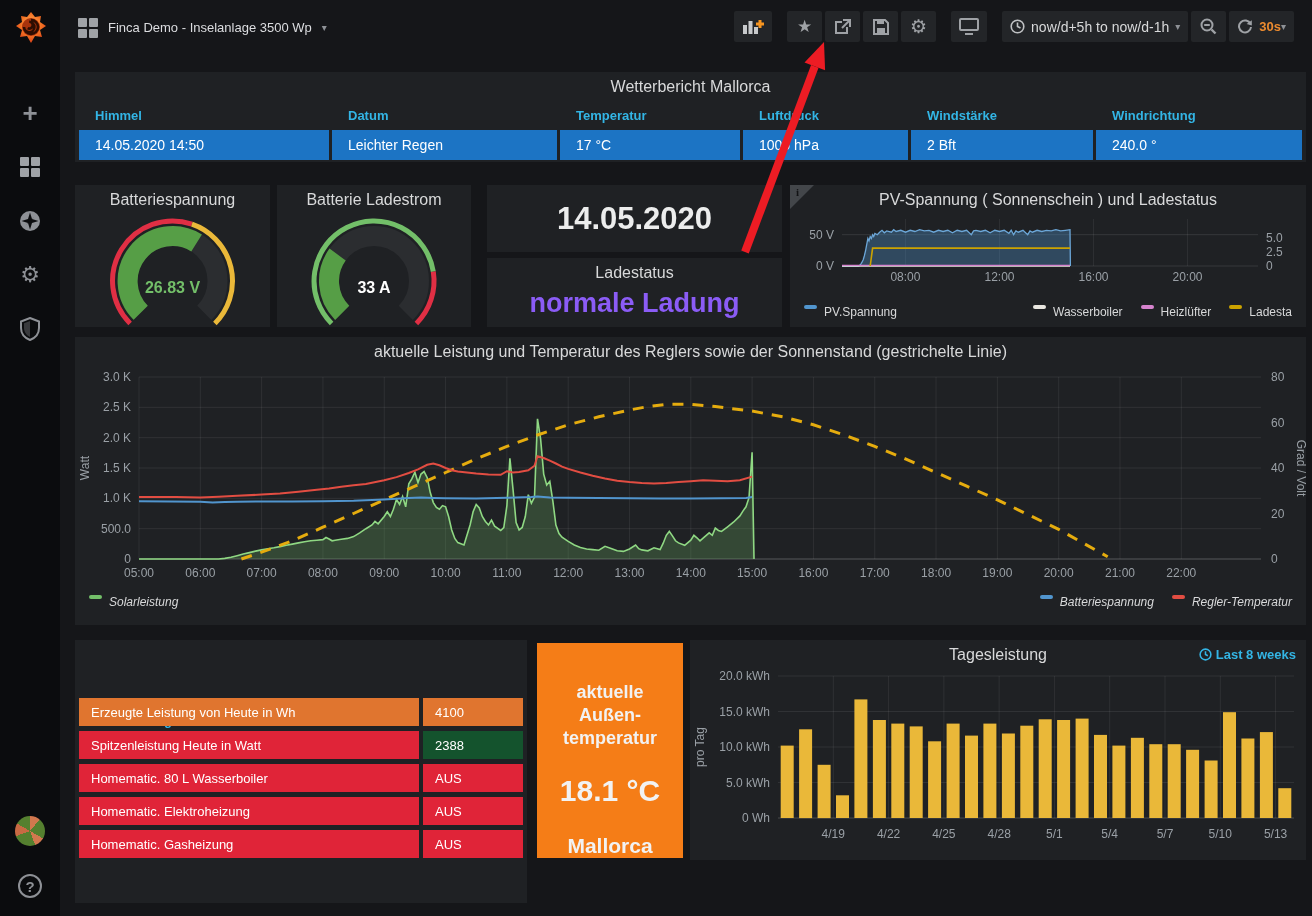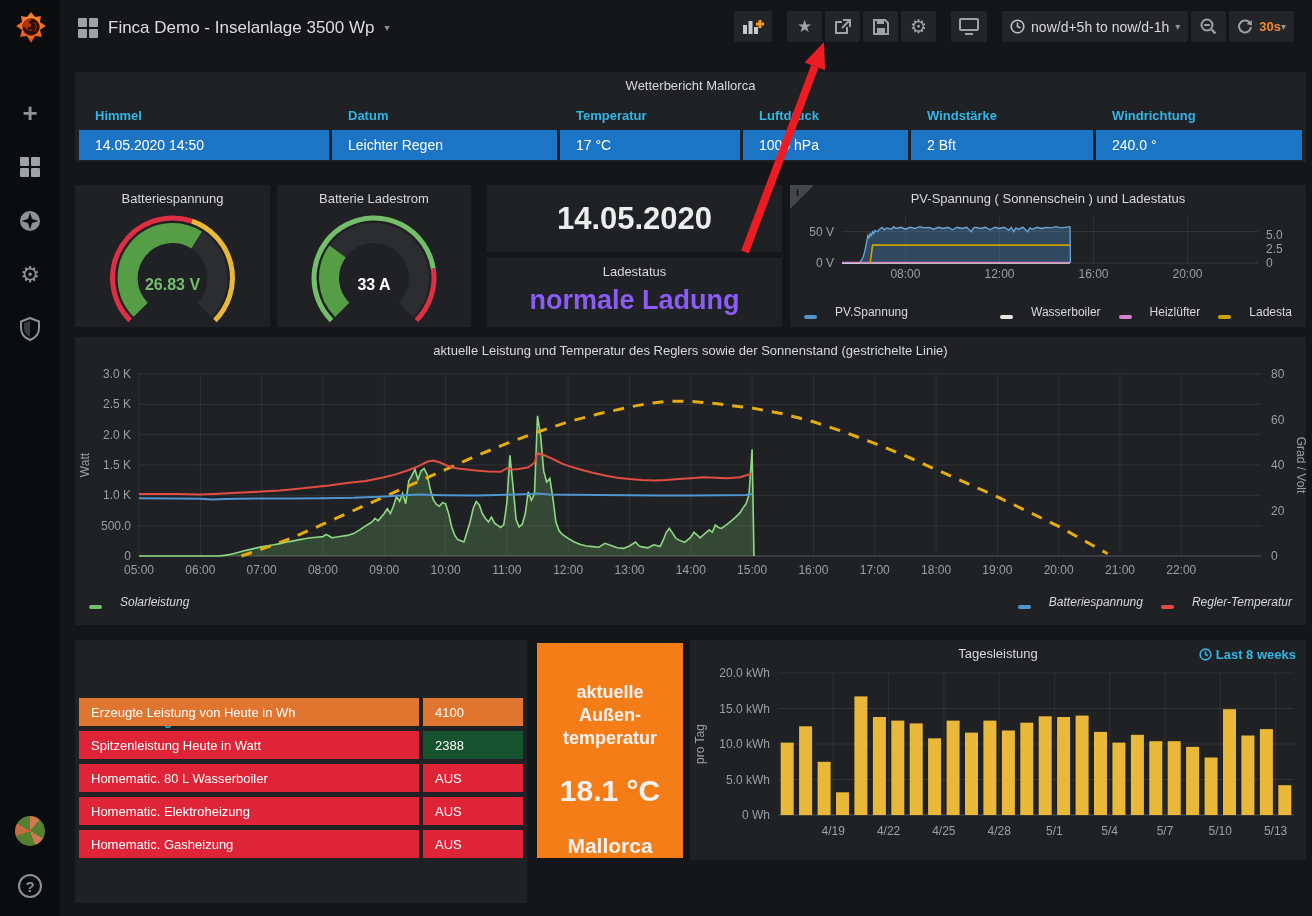--- a/index.html
+++ b/index.html
@@ -15,48 +15,48 @@
   .side-bottom { position:absolute; left:0; bottom:18px; width:60px; display:flex; flex-direction:column; align-items:center; gap:28px; }
   .sicon { color:#8e9196; width:26px; height:26px; display:flex; align-items:center; justify-content:center; cursor:pointer; }
   .grid4 { display:grid; grid-template-columns:9px 9px; grid-template-rows:9px 9px; gap:2px; }
   .grid4 span { background:#9fa2a6; border-radius:1px; }
   .avatar { width:30px; height:30px; border-radius:50%;
     background: conic-gradient(#d2784e 0 40deg,#55802f 40deg 120deg,#d2784e 120deg 160deg,#55802f 160deg 250deg,#c96a43 250deg 300deg,#55802f 300deg 360deg); }
   .help-circ { width:24px; height:24px; border:2px solid #8e9196; border-radius:50%; color:#8e9196; font-size:15px; font-weight:bold; display:flex; align-items:center; justify-content:center; }
   
   .topnav { position:absolute; left:60px; top:0; width:1252px; height:55px; display:flex; align-items:center; }
   .nav-title-wrap { display:flex; align-items:center; gap:10px; margin-left:18px; cursor:pointer; }
-  .nav-title { font-size:17px; color:#dcdde0; }
+  .nav-title { font-size:13px; color:#dcdde0; }
   .caret { color:#8e9196; font-size:10px; }
   .nav-right { position:absolute; right:18px; top:11px; display:flex; align-items:center; }
   .navbtn { height:31px; min-width:35px; padding:0 8px; background:#232528; border-radius:2px; display:flex; align-items:center; justify-content:center; color:#9fa2a6; margin-left:3px; cursor:pointer; font-size:13px; }
   .navbtn svg { display:block; }
   .gear-glyph { font-size:19px; line-height:1; }
   .spacer14 { width:12px; }
   .time-text { color:#d8d9da; font-size:14px; margin:0 6px; white-space:nowrap; }
   .refresh-txt { color:#ec8b2f; font-weight:bold; margin-left:6px; }
   
   .panel { position:absolute; background:#1f2124; }
-  .ptitle { text-align:center; font-size:13px; font-weight:500; color:#d8d9da; padding-top:6px; }
+  .ptitle { text-align:center; font-size:16px; font-weight:500; color:#d8d9da; padding-top:6px; }
   
   .wx-head-row, .wx-val-row { position:absolute; left:4px; right:4px; display:grid; grid-template-columns:250px 225px 180px 165px 182px 1fr; column-gap:3px; }
   .wx-head-row { top:32px; }
   .wx-head { color:#33b5e5; font-weight:bold; font-size:13px; padding:4px 0 4px 16px; }
   .wx-val-row { top:58px; }
   .wx-cell { background:#1c74c4; color:#fff; font-size:14px; padding:7px 0 7px 16px; }
   
   .bigdate { display:flex; align-items:center; justify-content:center; height:100%; font-size:31px; font-weight:bold; color:#eceded; }
   .ls-val { text-align:center; font-size:27px; font-weight:600; margin-top:6px; }
   
   .corner { position:absolute; top:0; left:0; width:0; height:0; border-top:24px solid #43464a; border-right:24px solid transparent; }
   .corner-i { position:absolute; top:1px; left:6px; font-size:11px; font-weight:bold; color:#121315; font-family:"Liberation Serif",serif; }
   
   .legend-row { position:absolute; left:14px; right:14px; display:flex; justify-content:space-between; font-size:12px; color:#d8d9da; }
   .legend-grp { display:flex; gap:18px; }
-  .litem { display:flex; align-items:flex-end; gap:18px; white-space:nowrap; }
+  .litem { display:flex; align-items:flex-start; gap:7px; white-space:nowrap; }
   .ldot { width:13px; height:4px; border-radius:2px; display:inline-block; }
   
   .tbl-head { position:absolute; left:4px; right:13px; top:30px; display:grid; grid-template-columns:340px 4px 1fr;margin-top:40px; }
   .tbl-head .h1,.tbl-head .h2 { color:#33b5e5; font-weight:bold; font-size:13px; padding:3px 0 3px 12px; }
   .tbl-rows { position:absolute; left:4px; right:4px; top:58px; display:flex; flex-direction:column; gap:5px; }
   .trow { display:grid; grid-template-columns:340px 4px 1fr; height:28px; }
   .tcell { color:#fff; font-size:13px; display:flex; align-items:center; padding-left:12px; }
   
   .temp-panel { display:flex; flex-direction:column; align-items:center; color:#f2f2f2; }
   .temp-lines { margin-top:38px; text-align:center; font-size:18px; font-weight:bold; line-height:23px; }

